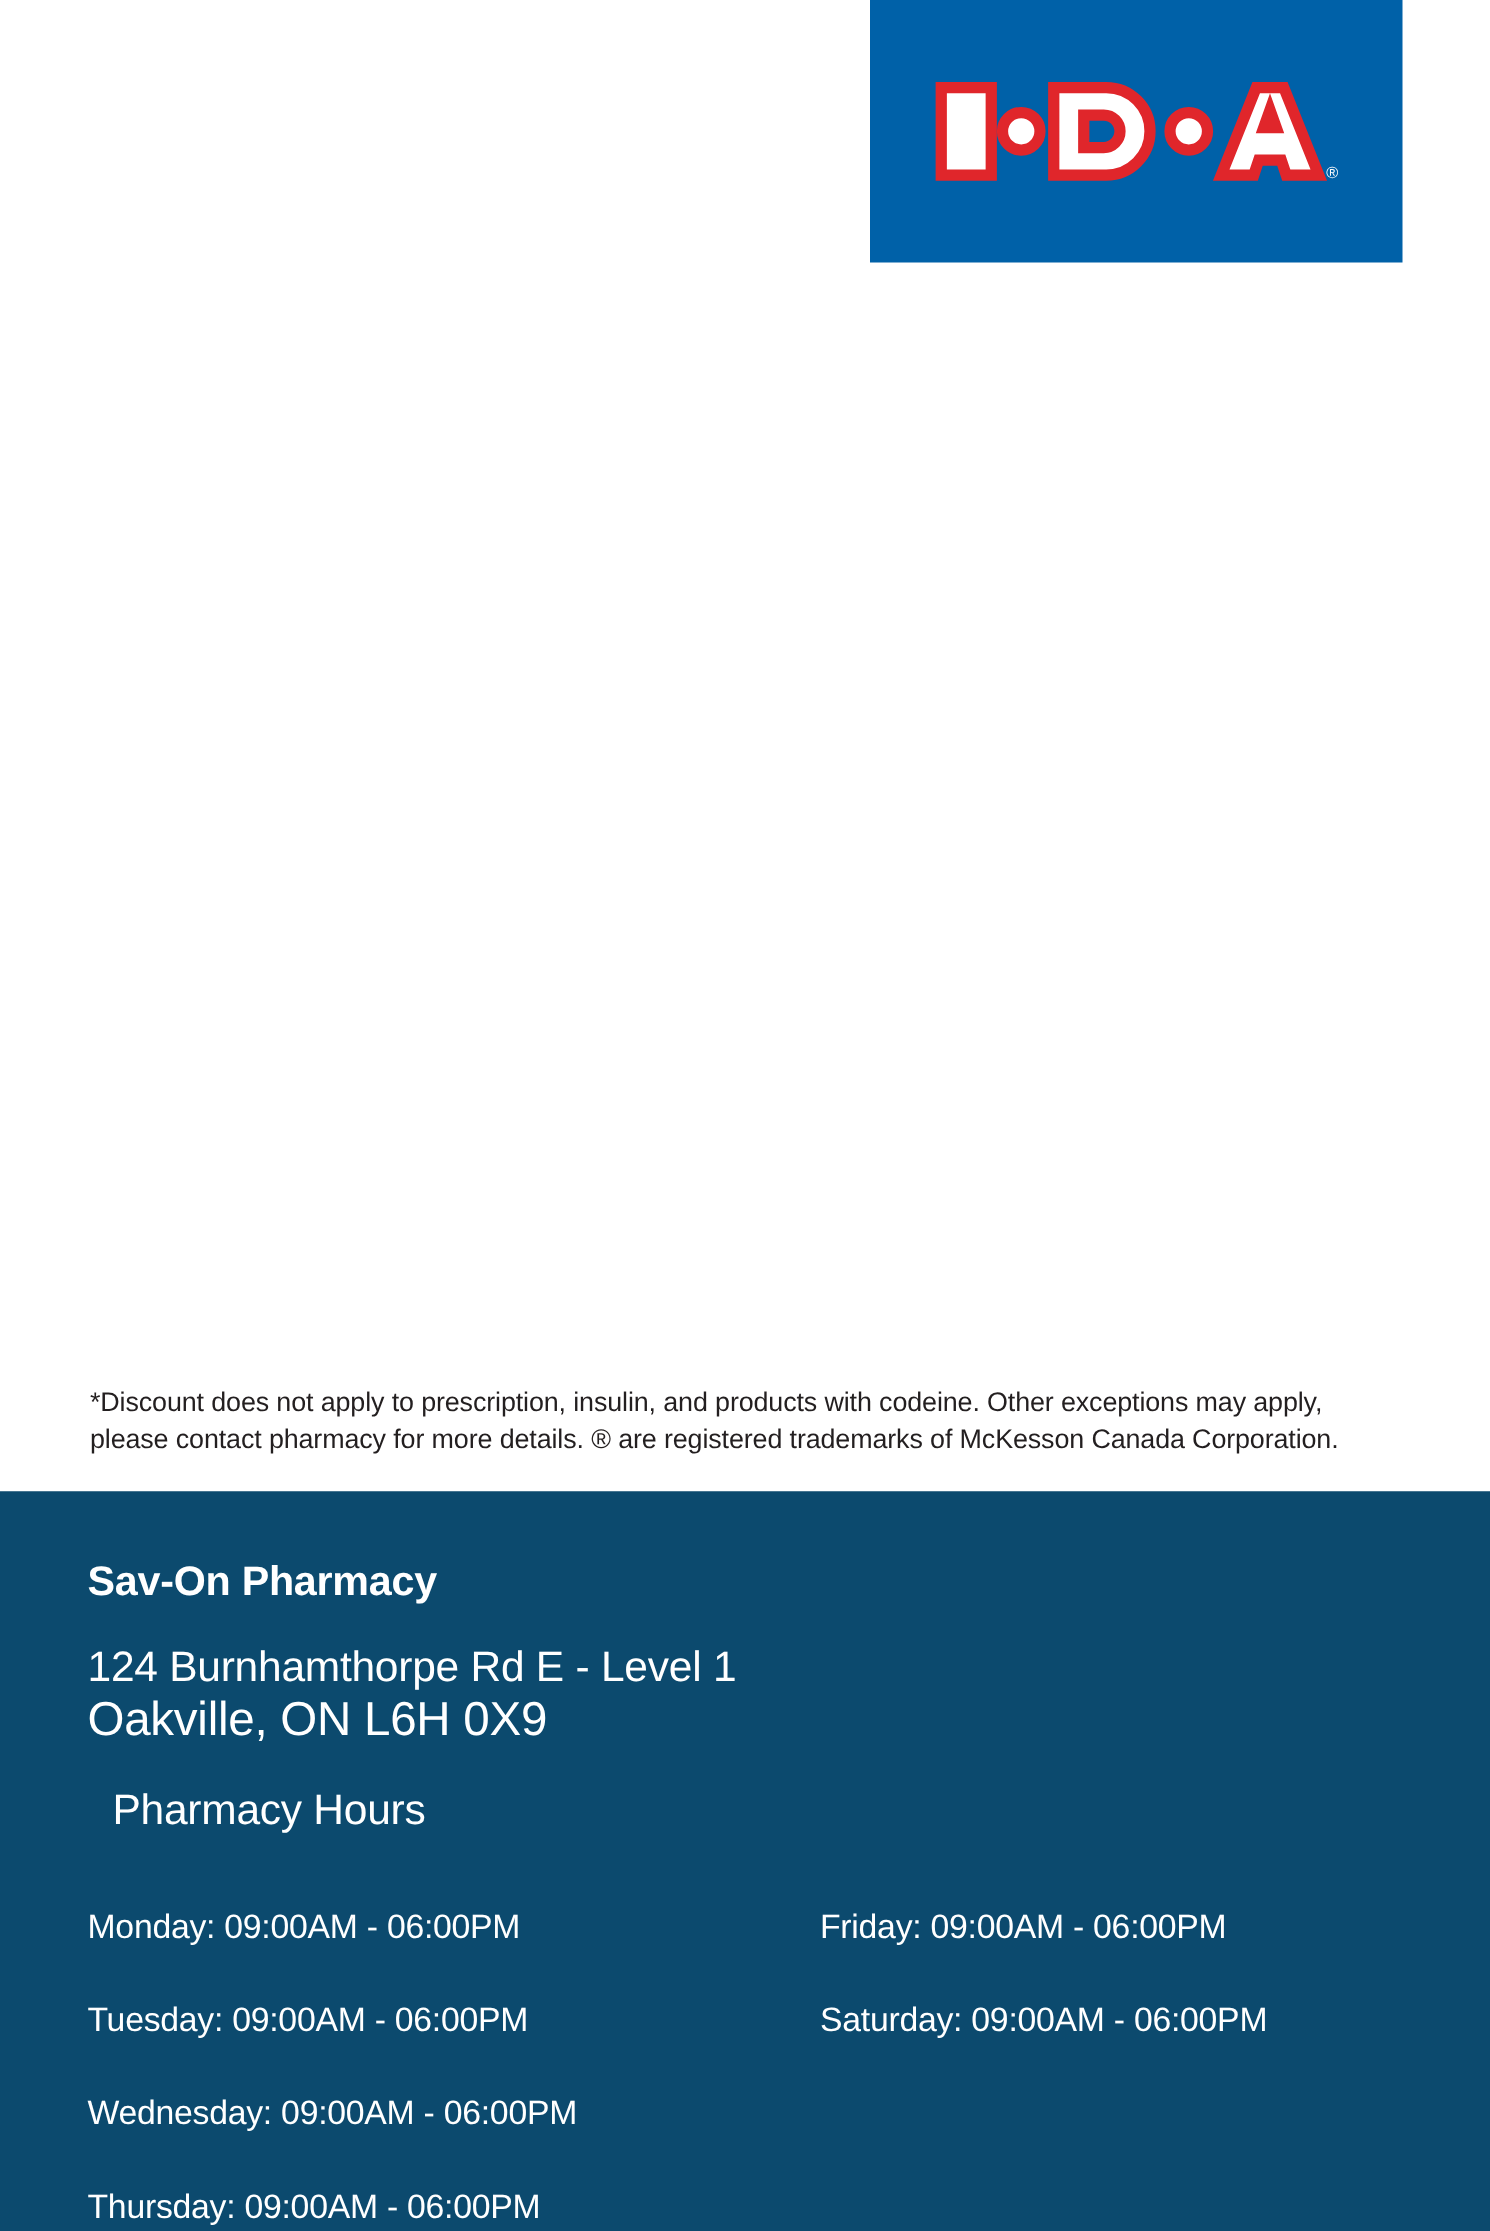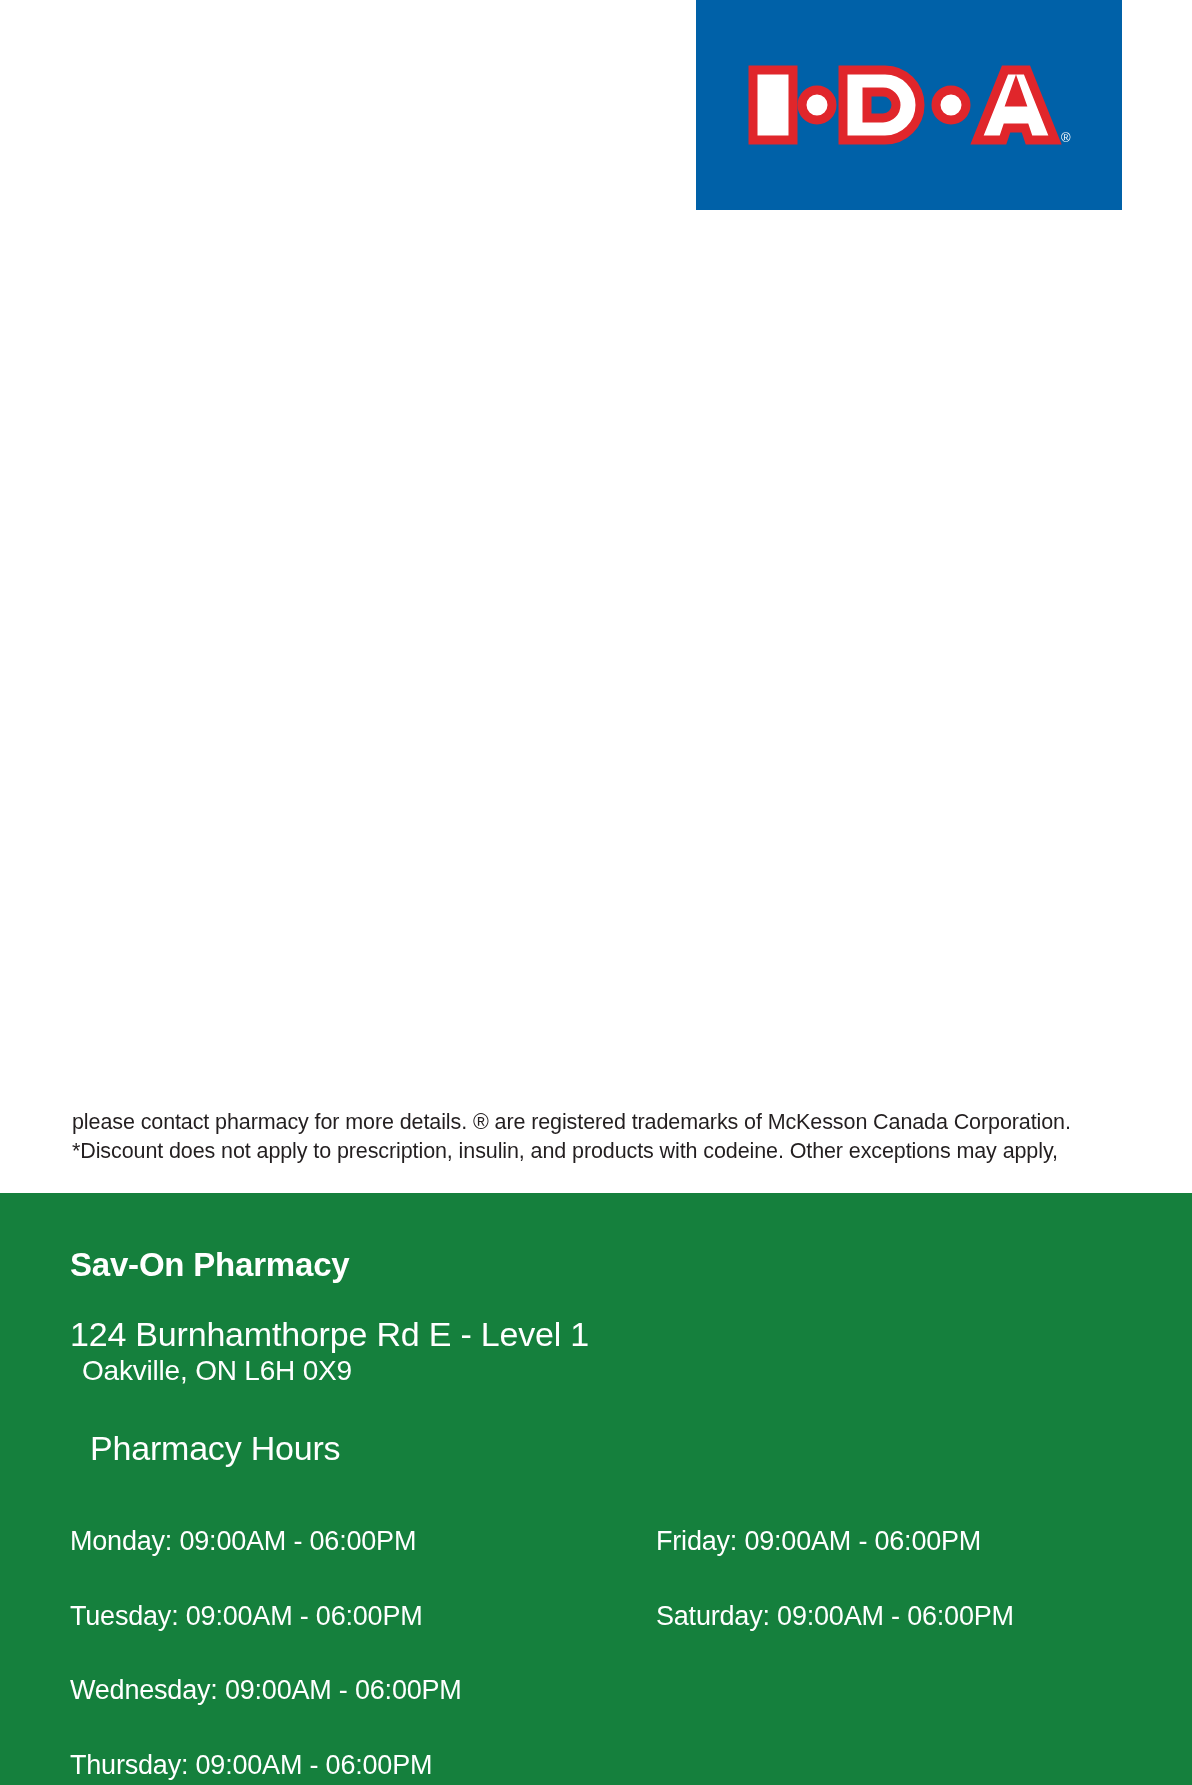--- a/index.html
+++ b/index.html
@@ -49,21 +49,21 @@
     white-space: nowrap;
   }
 
   
   .footer-panel {
     position: absolute;
     left: 0;
     top: 1193px;
     width: 1192px;
     height: 592px;
-    background: #15803d;
+    background: #0c4a6e;
     color: #ffffff;
   }
 
   .store-name {
     position: absolute;
     left: 70px;
     top: 53px;
     font-size: 33px;
     font-weight: bold;
     letter-spacing: -0.2px;
@@ -71,23 +71,23 @@
   .store-address-1 {
     position: absolute;
     left: 70px;
     top: 106px;
     font-size: 34px;
     letter-spacing: -0.2px;
     margin-top: 16px;
   }
   .store-address-2 {
     position: absolute;
-    left: 82px;
+    left: 70px;
     top: 162px;
-    font-size: 28px;
+    font-size: 38px;
     letter-spacing: -0.2px;
   }
 
   .hours-title {
     position: absolute;
     left: 70px;
     top: 236px;
     font-size: 34px;
     font-weight: normal;
     letter-spacing: -0.2px;
@@ -119,22 +119,22 @@
 
       <circle cx="212" cy="55" r="15" fill="#FFFFFF"></circle>
 
       <path d="M238 90 l28 -70 h22 l28 70 h-26 l-4 -12 h-18 l-4 12 z M272 52 h10 l-5 -14 z" fill="#FFFFFF" fill-rule="evenodd"></path>
     </g>
     <text x="322" y="92" font-family="Liberation Sans, sans-serif" font-size="13" fill="#FFFFFF">®</text>
   </svg>
 </div>
 
 <div class="disclaimer">
+  <span class="line">*Discount does not apply to prescription, insulin, and products with codeine. Other exceptions may apply,</span>
   <span class="line">please contact pharmacy for more details. ® are registered trademarks of McKesson Canada Corporation.</span>
-  <span class="line">*Discount does not apply to prescription, insulin, and products with codeine. Other exceptions may apply,</span>
 </div>
 
 <div class="footer-panel">
 
   <div class="store-name">Sav-On Pharmacy</div>
   <div class="store-address-1">124 Burnhamthorpe Rd E - Level 1</div>
   <div class="store-address-2">Oakville, ON L6H 0X9</div>
 
   <div class="hours-title">Pharmacy Hours</div>
 

